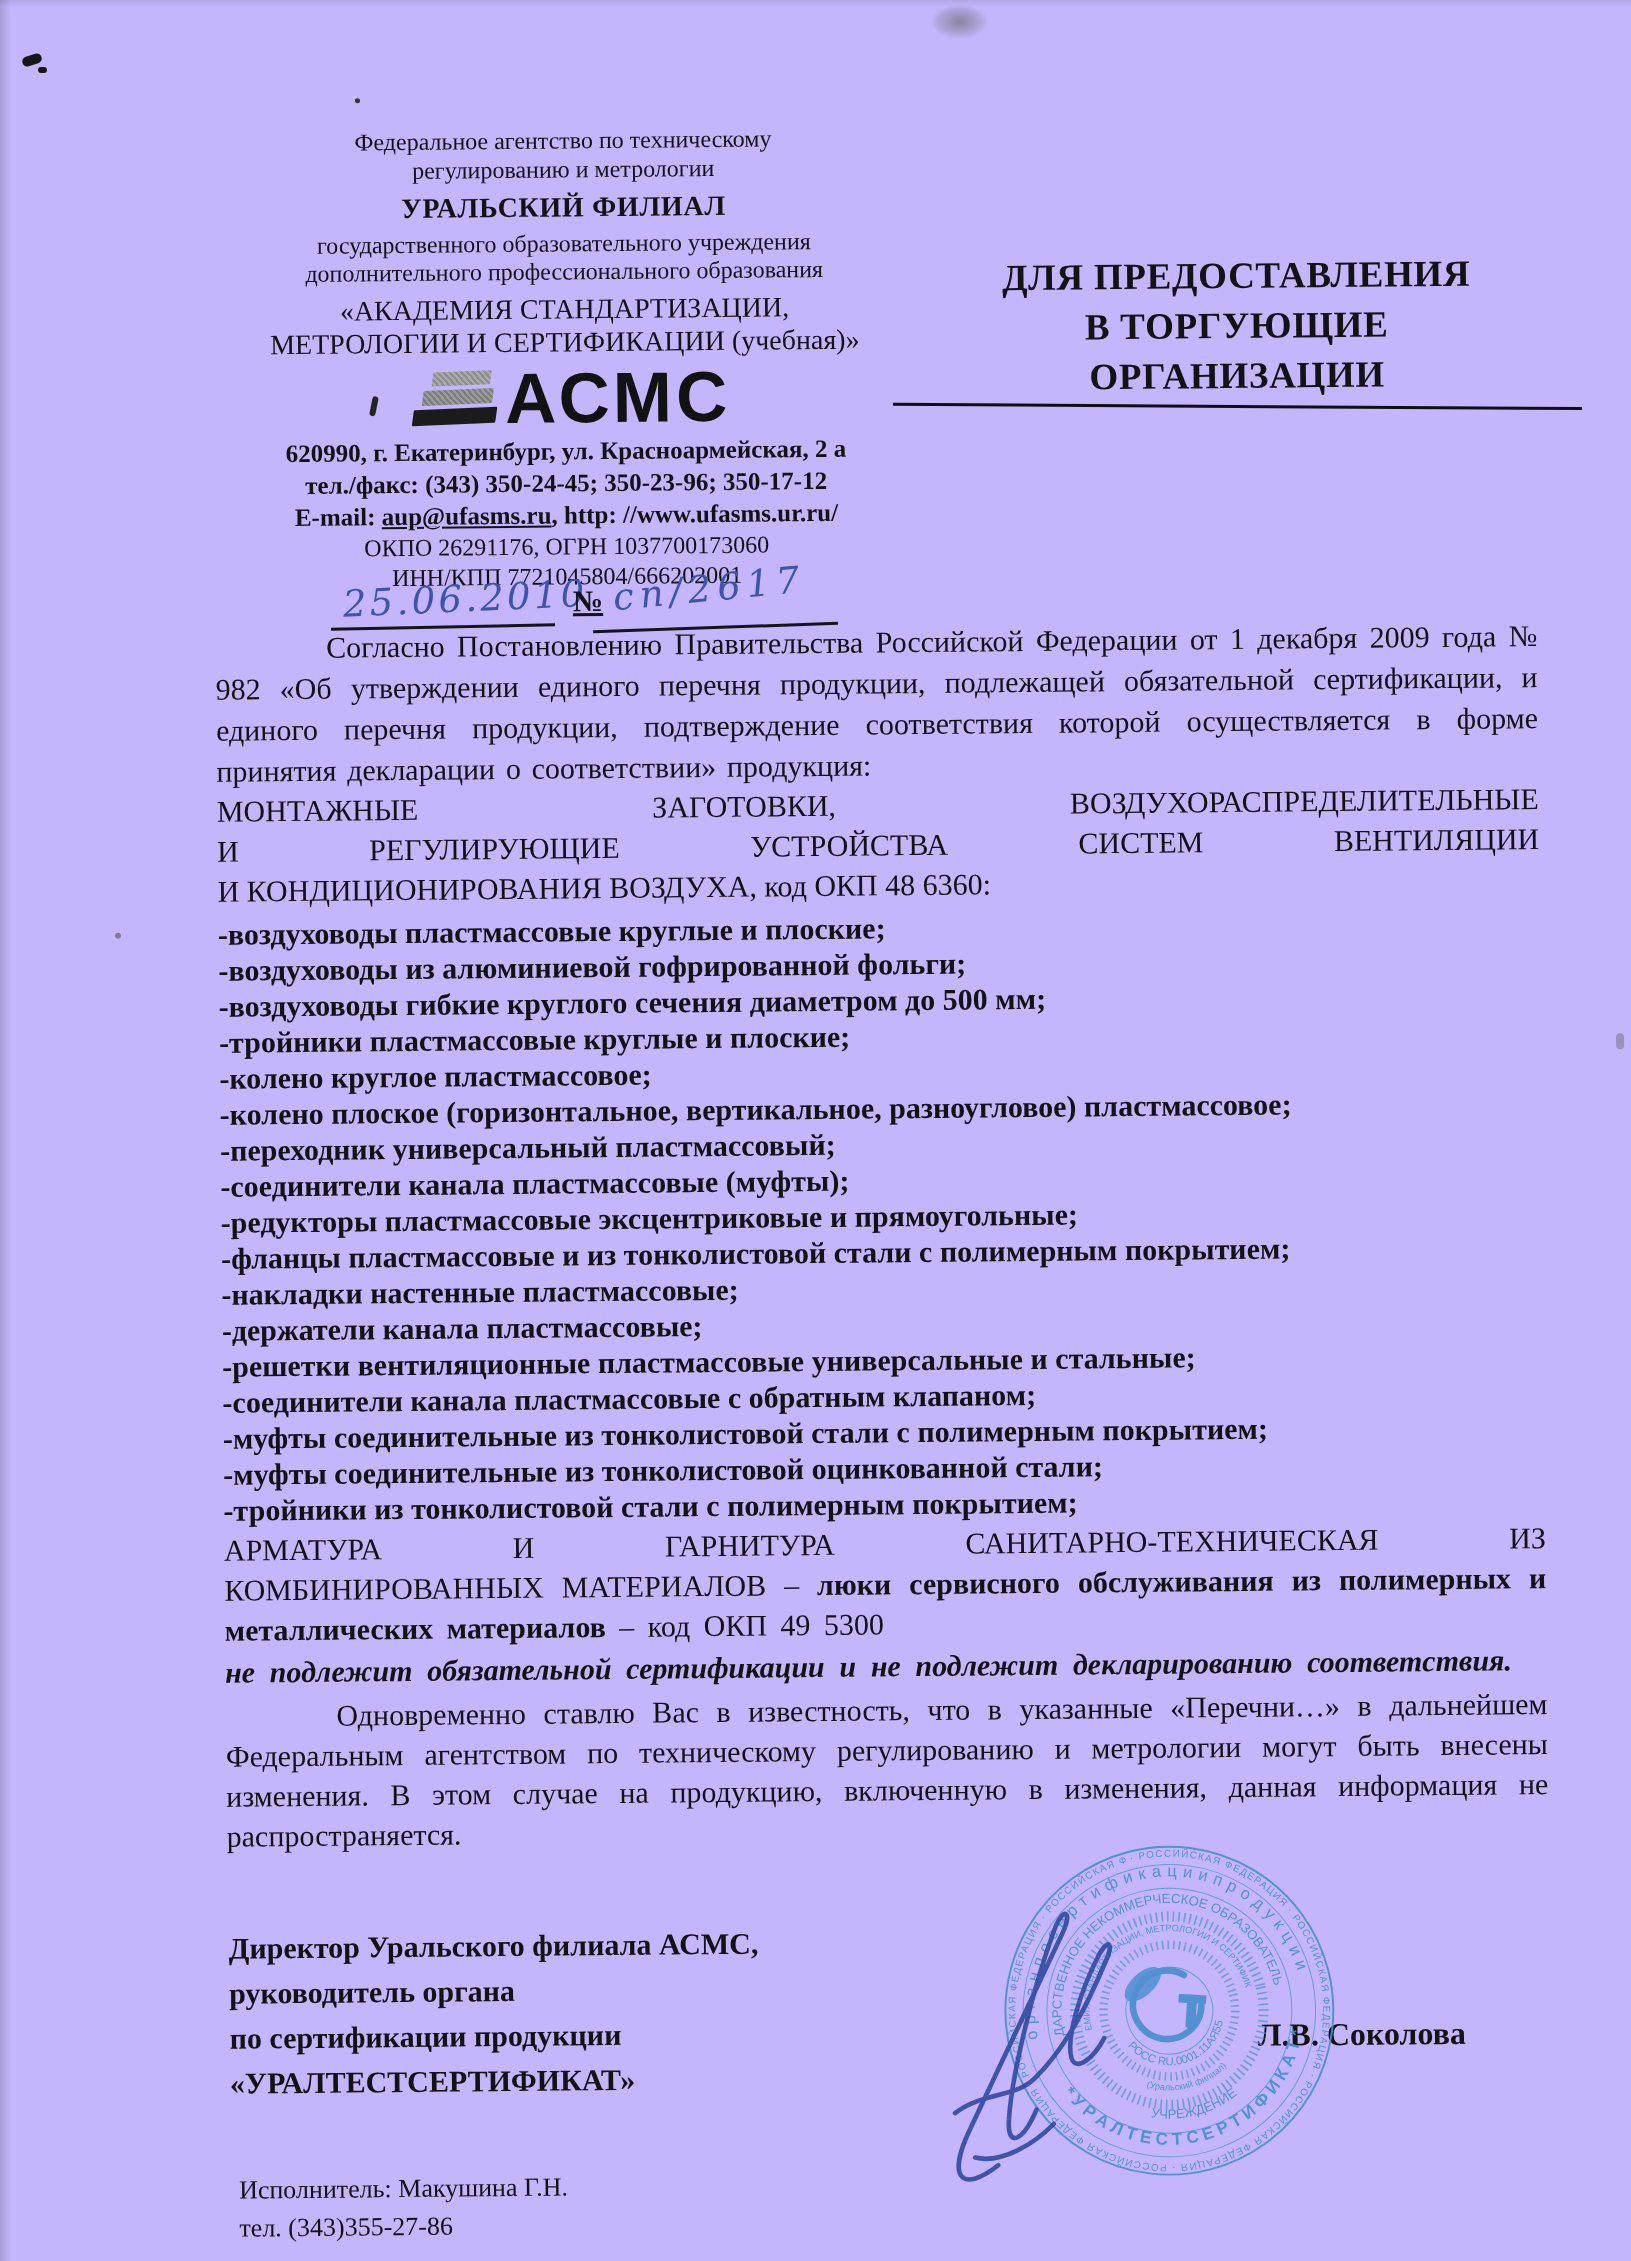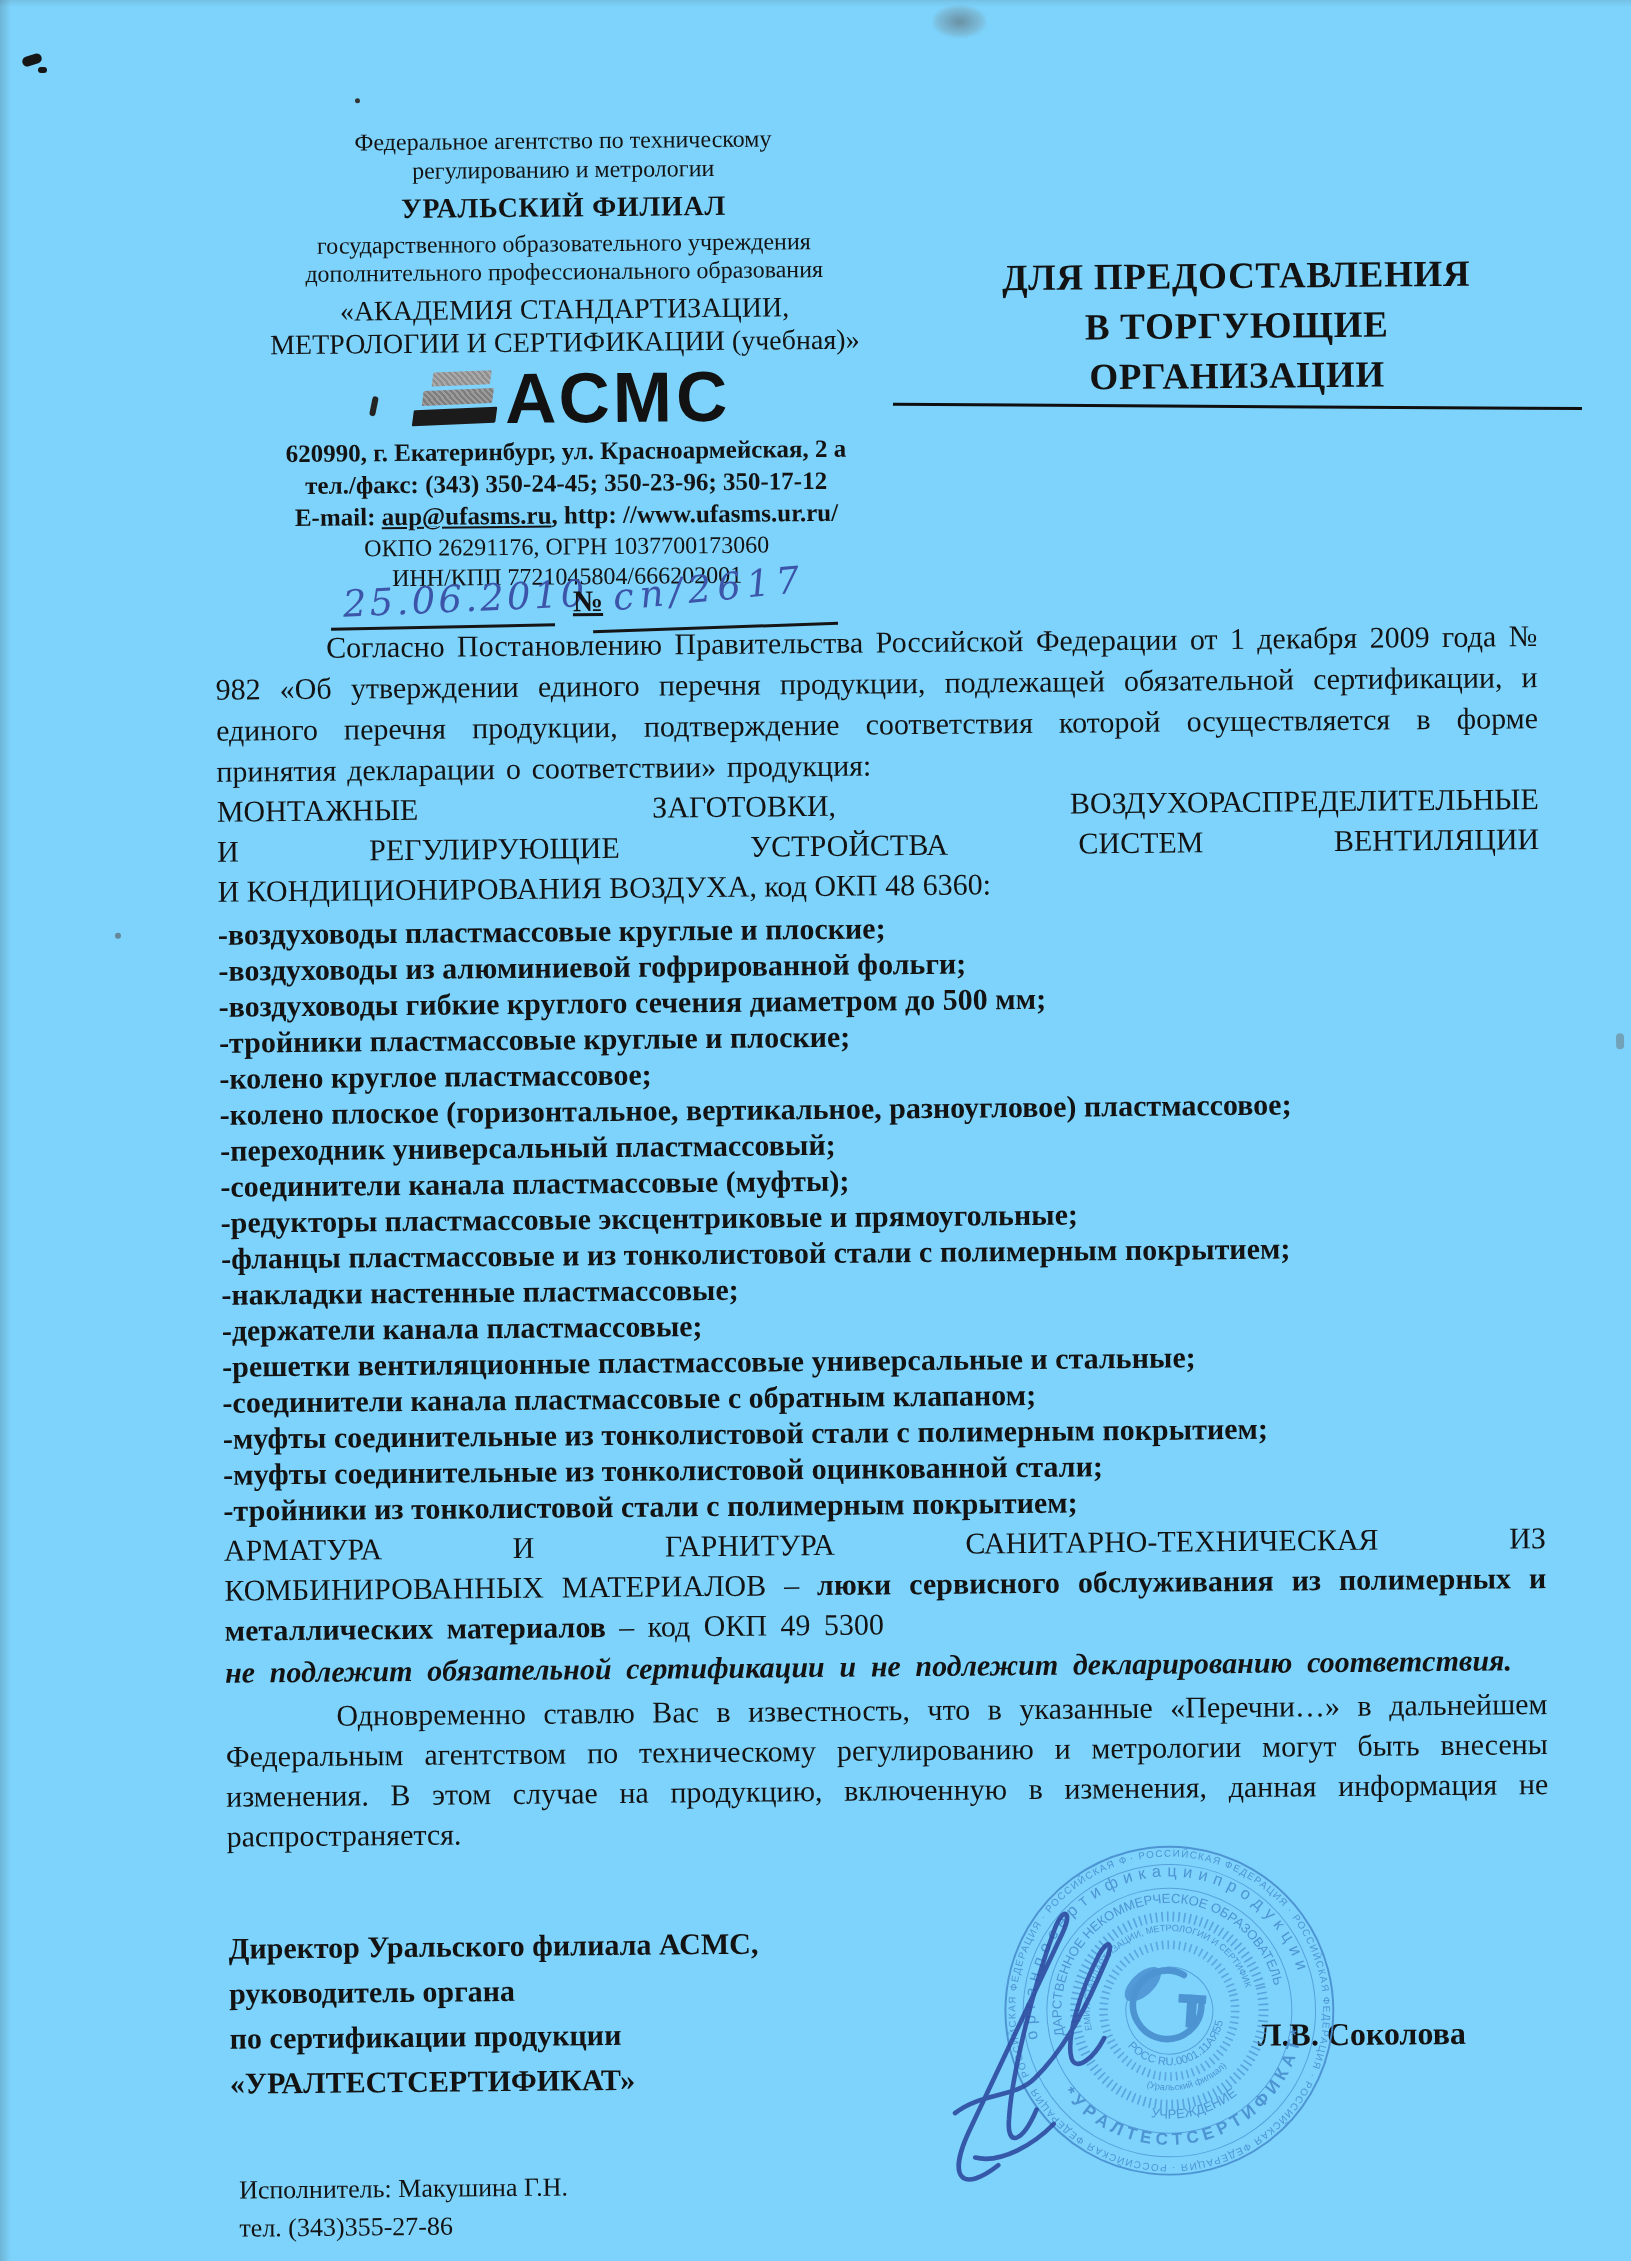--- a/index.html
+++ b/index.html
@@ -1,16 +1,16 @@
 <!DOCTYPE html>
 <html style="font-size:10.5px"><head>
 <meta charset="utf-8">
 <style>
   html,body{margin:0;padding:0;}
-  .page{position:relative;width:1632px;height:2261px;background:#7dd3fc;overflow:hidden;
+  .page{position:relative;width:1632px;height:2261px;background:#c4b5fd;overflow:hidden;
         font-family:"Liberation Serif","DejaVu Serif",serif;color:#131313;}
   .scan{position:absolute;left:0;top:0;width:1632px;height:2261px;
         transform:rotate(-0.55deg);transform-origin:816px 724px;}
   
   .letterhead{position:absolute;left:243px;top:124px;width:651px;text-align:center;}
   .lh-agency{font-size:24px;line-height:29px;}
   .lh-branch{font-size:28px;font-weight:bold;margin-top:6.6px;letter-spacing:0.7px;}
   .lh-inst{font-size:24px;line-height:28px;margin-top:6.6px;}
   .lh-academy{font-size:28px;line-height:33px;margin-top:6.6px;}
   .logo-row{margin-top:8px;height:63px;display:flex;align-items:center;justify-content:center;gap:6.6px;}

